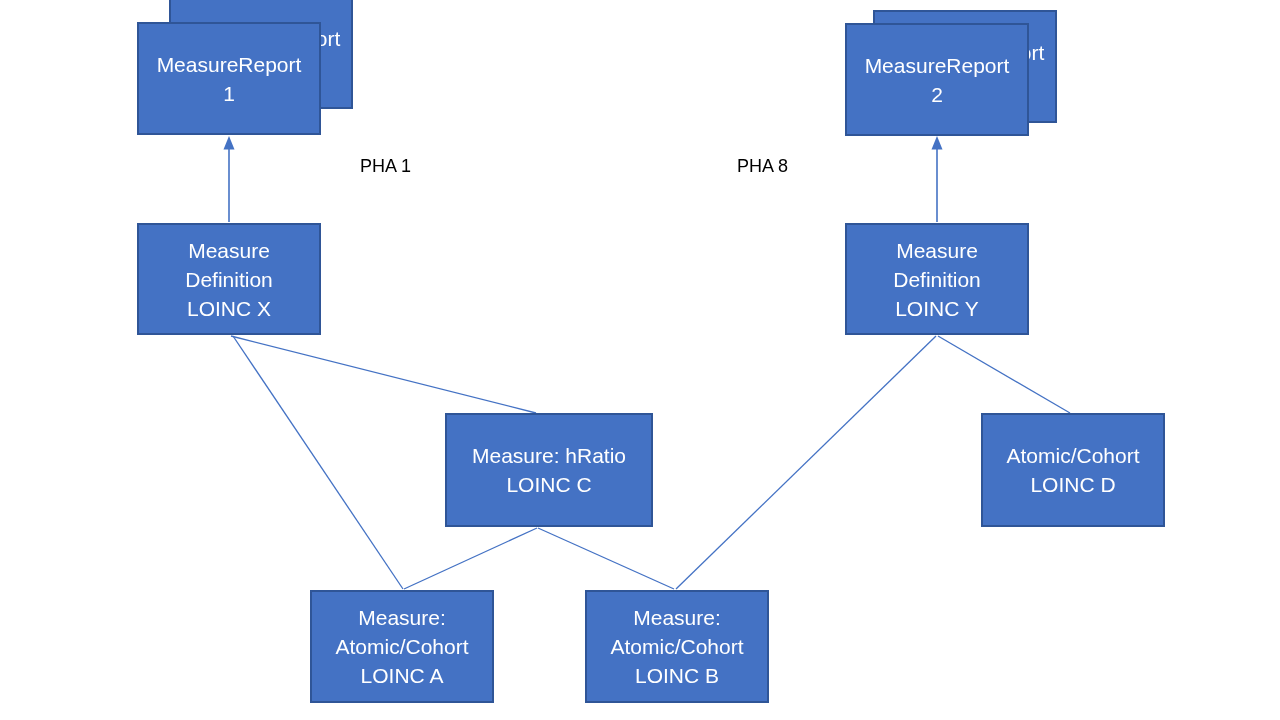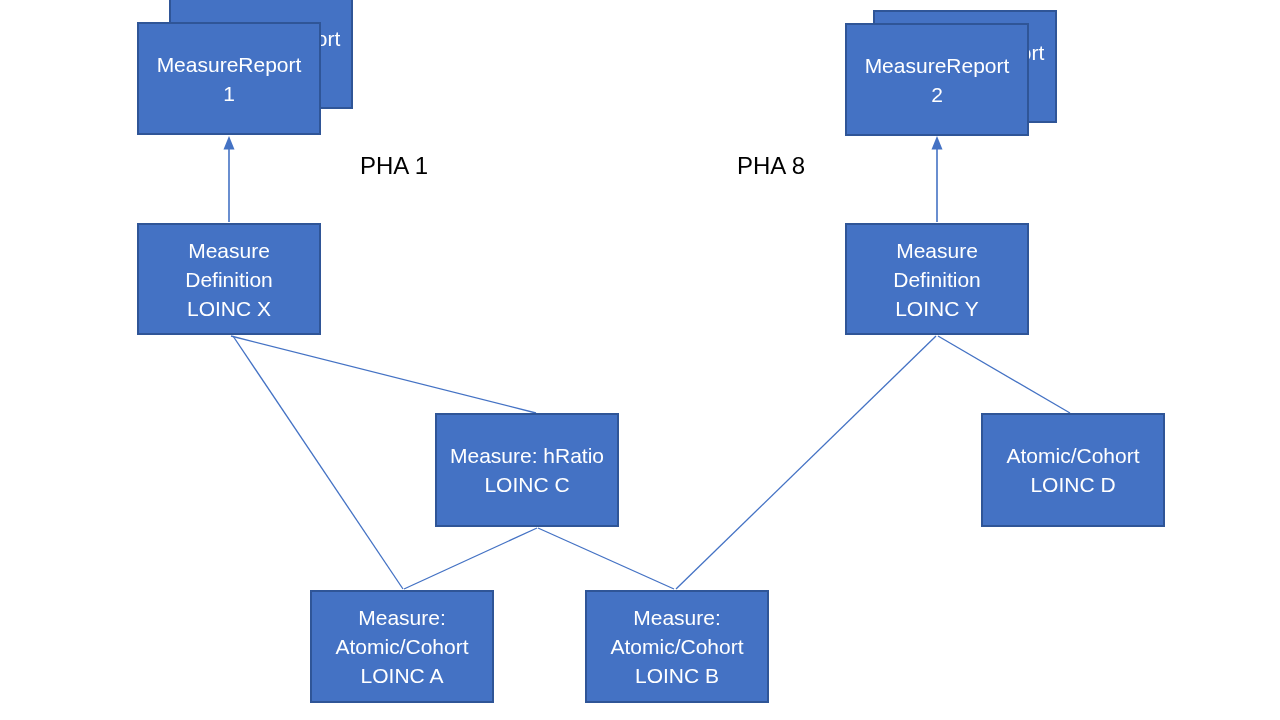--- a/index.html
+++ b/index.html
@@ -14,29 +14,29 @@
   .edges line{stroke:var(--connector);stroke-width:1.3px;}
   .edges line.stem{stroke-width:1.6px;}
   .edges polygon{fill:var(--connector);}
   .node{
     position:absolute;display:flex;flex-direction:column;justify-content:center;align-items:center;
     background:var(--box-fill);border:2px solid var(--box-border);color:var(--box-text);
     font-size:21px;text-align:center;z-index:2;
   }
   .node.back{z-index:1;padding-left:14px;}
   .bl{display:block;line-height:29px;min-height:29px;white-space:nowrap;}
-  .plabel{position:absolute;font-size:24px;line-height:26px;color:var(--label-text);z-index:3;}
+  .plabel{position:absolute;font-size:18px;line-height:26px;color:var(--label-text);z-index:3;}
 
   #report1_back{left:169px;top:-4px;width:184px;height:113px;}
   #report1{left:137px;top:22px;width:184px;height:113px;}
   #report2_back{left:873px;top:10px;width:184px;height:113px;}
   #report2{left:845px;top:23px;width:184px;height:113px;}
   #measure_def_x{left:137px;top:223px;width:184px;height:112px;}
   #measure_def_y{left:845px;top:223px;width:184px;height:112px;}
-  #measure_hratio_c{left:435px;top:413px;width:184px;height:114px;}
+  #measure_hratio_c{left:445px;top:413px;width:208px;height:114px;}
   #atomic_cohort_d{left:981px;top:413px;width:184px;height:114px;}
   #measure_atomic_a{left:310px;top:590px;width:184px;height:113px;}
   #measure_atomic_b{left:585px;top:590px;width:184px;height:113px;}
   #pha1{left:360px;top:153px;}
   #pha2{left:737px;top:153px;}
 </style>
 </head>
 <body>
 
 <div class="canvas">

